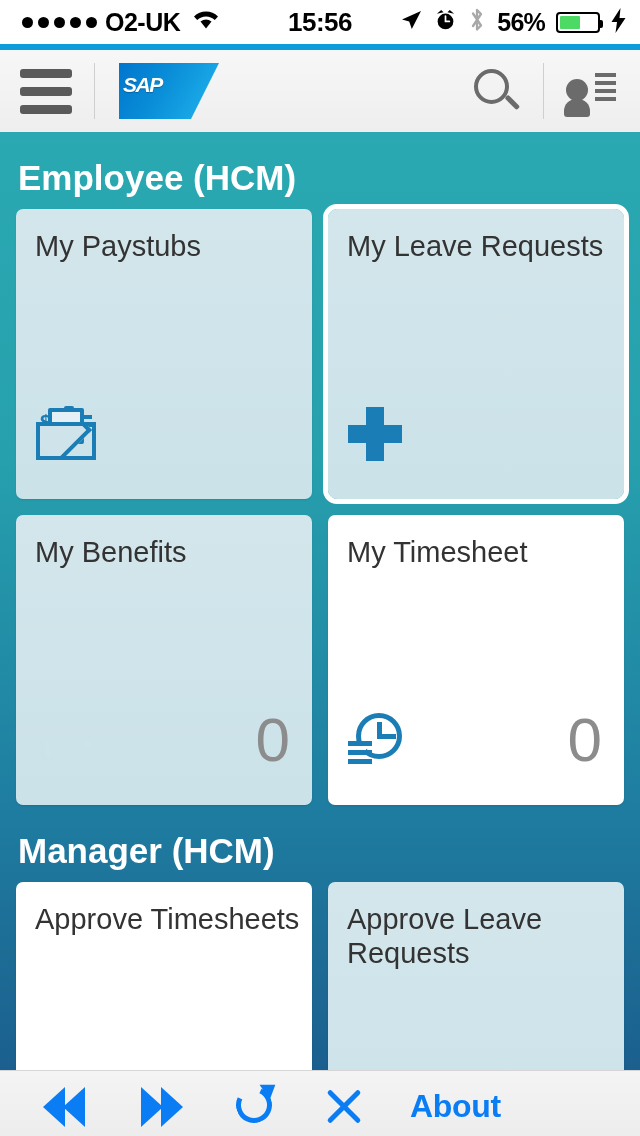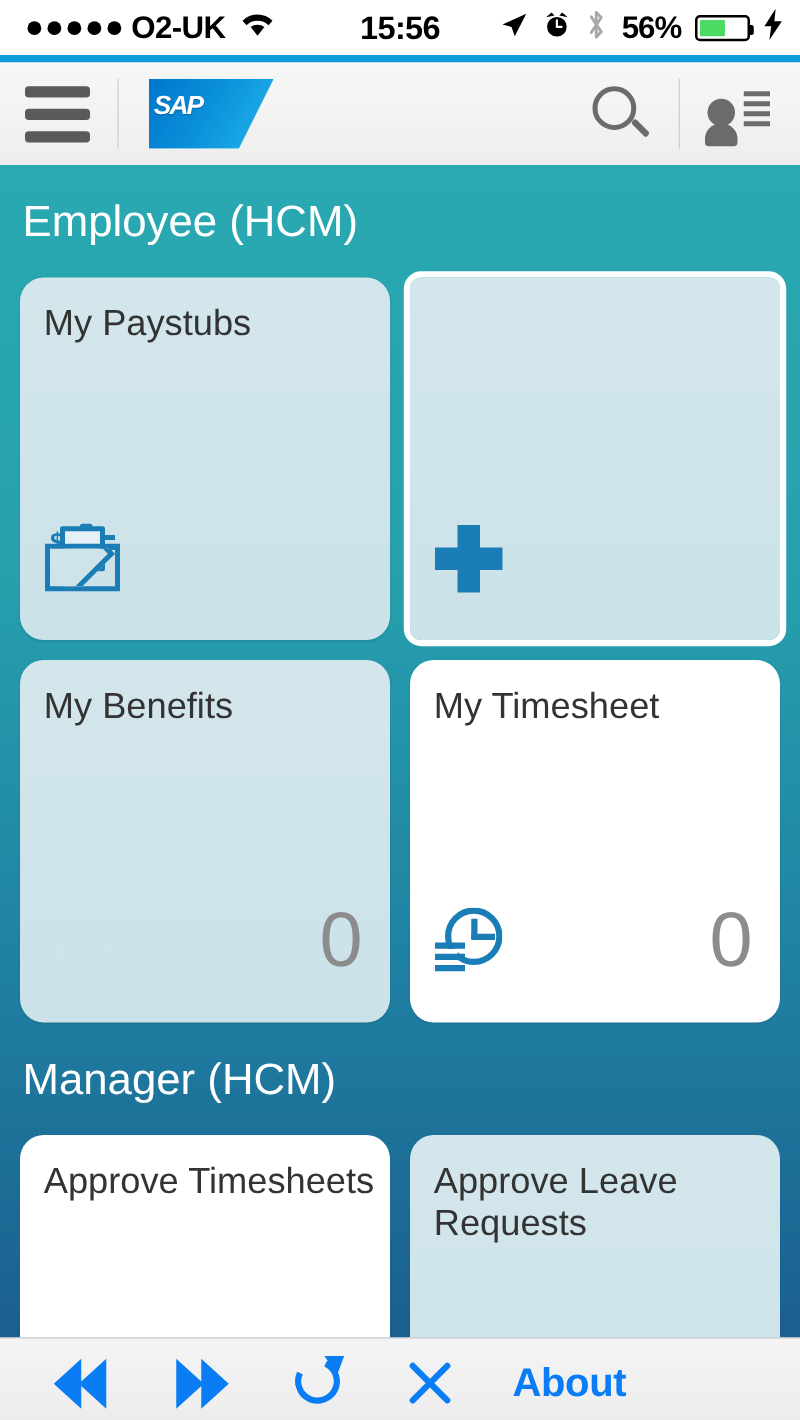--- a/index.html
+++ b/index.html
@@ -93,28 +93,28 @@
   }
   .user-icon .lines { position:absolute; left:31px; top:10px; display:flex; flex-direction:column; gap:4px; }
   .user-icon .lines i { display:block; width:21px; height:4px; background:#6b6b6b; }
 
   
   .content {
     width:640px; height:938px; position:relative; overflow:hidden;
     background:linear-gradient(to bottom,#2aa9b2 0%,#26a0ad 35%,#1f7fa2 70%,#1b5f8e 100%);
   }
   .section-title {
-    color:#ffffff; font-size:35px; font-weight:normal;
-    padding:26px 0 24px 18px; letter-spacing:0px;
+    color:#ffffff; font-size:35px; font-weight:bold;
+    padding:26px 0 11px 18px; letter-spacing:0px;
   }
   .grid { display:flex; flex-wrap:wrap; gap:16px; padding:0 16px; }
 
   .tile {
     width:296px; height:290px;
-    border-radius:19px;
+    border-radius:7px;
     position:relative;
     background:linear-gradient(to bottom,#d3e6ec 0%,#cbe2e9 100%);
     box-shadow:0 1px 2px rgba(0,0,0,.10);
   }
   .tile.white { background:#ffffff; }
   .tile.selected {
     outline:5px solid #ffffff;
     outline-offset:0px;
     border-radius:9px;
   }
@@ -339,20 +339,21 @@
               <i></i>
               <i></i>
             </span>
           <span class="env"></span>
         </span>
         <span class="tile-count"></span>
       </div>
     </div>
 
     <div class="tile selected">
+      <div class="tile-title">My Leave Requests</div>
       <div class="tile-footer">
         <span class="ic-plus">
             <i></i>
             <i></i>
           </span>
         <span class="tile-count"></span>
       </div>
     </div>
 
     <div class="tile">

